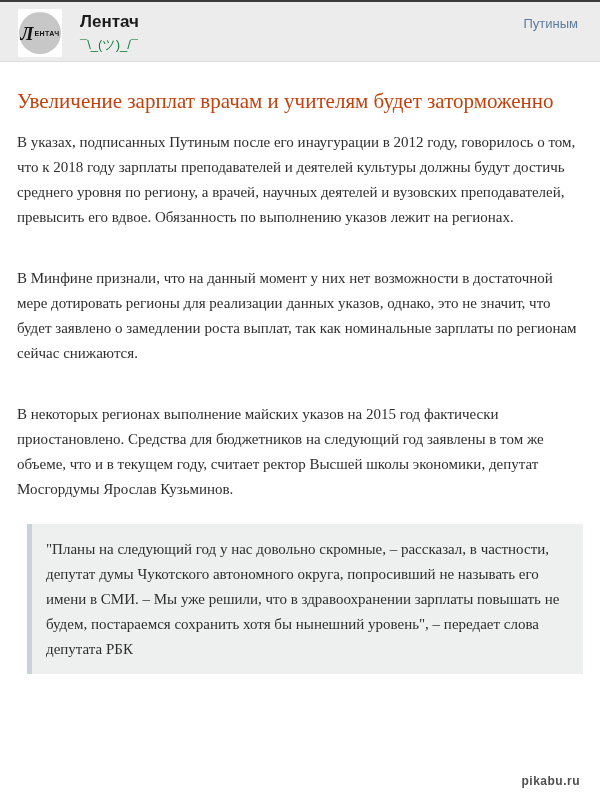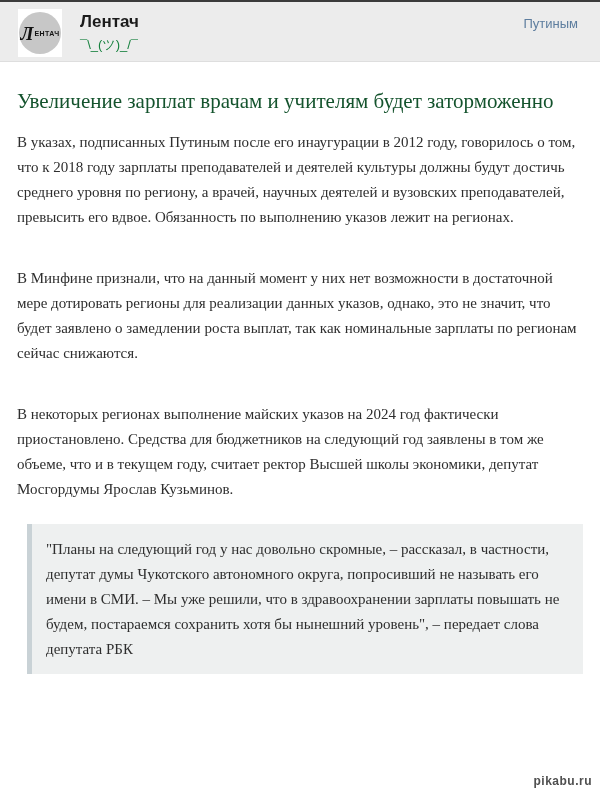--- a/index.html
+++ b/index.html
@@ -79,21 +79,21 @@
   }
   .content {
     padding: 0 17px;
     font-family: "Liberation Serif", serif;
   }
   .article-title {
     margin-top: 26px;
     font-size: 21px;
     line-height: 26px;
     font-weight: 400;
-    color: #14532d;
+    color: #c2410c;
     max-width: 540px;
   }
   .content p.body-par {
     font-size: 15px;
     line-height: 25px;
     color: #2e2e2e;
     margin-top: 36px;
   }
   .content p.body-par:first-of-type { margin-top: 16px; }
   .quote-block {
@@ -102,21 +102,21 @@
     border-left: 5px solid #c9d2d6;
     padding: 13px 15px 12px 14px;
   }
   .quote-block p {
     font-size: 15px;
     line-height: 25px;
     color: #2e2e2e;
   }
   .watermark {
     position: absolute;
-    right: 8px;
+    right: 20px;
     bottom: 4px;
     font-size: 12px;
     font-weight: bold;
     letter-spacing: 0.5px;
     color: #4f4f4f;
     text-shadow:
       -1px -1px 0 #fff, 1px -1px 0 #fff,
       -1px  1px 0 #fff, 1px  1px 0 #fff,
       -1px  0   0 #fff, 1px  0   0 #fff,
        0   -1px 0 #fff, 0    1px 0 #fff;
@@ -138,19 +138,19 @@
     <div class="community-name">Лентач</div>
     <div class="shrug">¯\_(ツ)_/¯</div>
   </div>
   <a class="close-link">Путиным</a>
 </div>
 
 <div class="content">
   <h1 class="article-title">Увеличение зарплат врачам и учителям будет заторможенно</h1>
   <p class="body-par">В указах, подписанных Путиным после его инаугурации в 2012 году, говорилось о том, что к 2018 году зарплаты преподавателей и деятелей культуры должны будут достичь среднего уровня по региону, а врачей, научных деятелей и вузовских преподавателей, превысить его вдвое. Обязанность по выполнению указов лежит на регионах.</p>
   <p class="body-par">В Минфине признали, что на данный момент у них нет возможности в достаточной мере дотировать регионы для реализации данных указов, однако, это не значит, что будет заявлено о замедлении роста выплат, так как номинальные зарплаты по регионам сейчас снижаются.</p>
-  <p class="body-par">В некоторых регионах выполнение майских указов на 2024 год фактически приостановлено. Средства для бюджетников на следующий год заявлены в том же объеме, что и в текущем году, считает ректор Высшей школы экономики, депутат Мосгордумы Ярослав Кузьминов.</p>
+  <p class="body-par">В некоторых регионах выполнение майских указов на 2015 год фактически приостановлено. Средства для бюджетников на следующий год заявлены в том же объеме, что и в текущем году, считает ректор Высшей школы экономики, депутат Мосгордумы Ярослав Кузьминов.</p>
   <blockquote class="quote-block">
     <p>"Планы на следующий год у нас довольно скромные, – рассказал, в частности, депутат думы Чукотского автономного округа, попросивший не называть его имени в СМИ. – Мы уже решили, что в здравоохранении зарплаты повышать не будем, постараемся сохранить хотя бы нынешний уровень", – передает слова депутата РБК</p>
   </blockquote>
 </div>
 
 <div class="watermark">pikabu.ru</div>
 
 </body></html>

